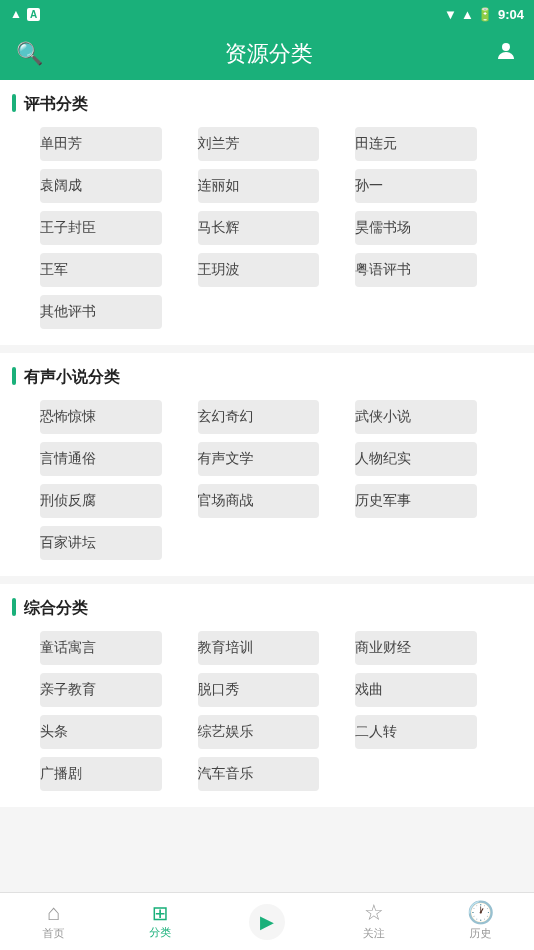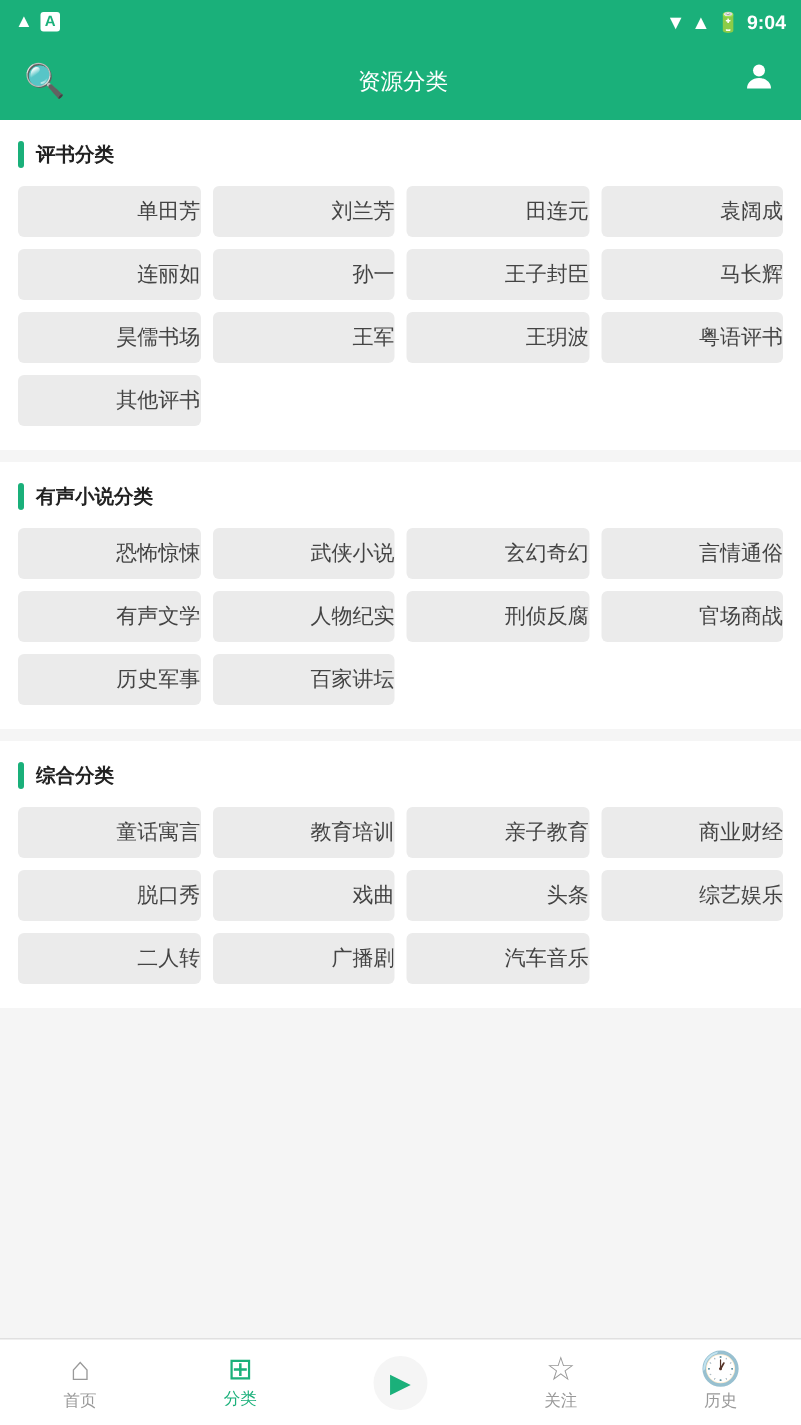--- a/index.html
+++ b/index.html
@@ -31,21 +31,21 @@
     .top-bar {
       background: #1ab07a;
       height: 52px;
       display: flex;
       align-items: center;
       justify-content: space-between;
       padding: 0 16px;
     }
     .top-bar-title {
       color: white;
-      font-size: 15px;
+      font-size: 22px;
       font-weight: normal;
     }
     .top-icon {
       color: white;
       font-size: 22px;
       cursor: pointer;
     }
 
     
     .content {
@@ -55,21 +55,21 @@
       padding-bottom: 60px;
     }
 
     
     .section {
       background: white;
       margin-bottom: 8px;
       padding: 14px 12px 16px;
     }
     .section-title {
-      font-size: 13px;
+      font-size: 16px;
       font-weight: bold;
       color: #222;
       margin-bottom: 12px;
       display: flex;
       align-items: flex-start;
     }
     .section-title-bar {
       width: 4px;
       height: 18px;
       background: #1ab07a;
@@ -83,23 +83,24 @@
       display: flex;
       flex-wrap: wrap;
       gap: 8px;
     }
     .tag {
       background: #ebebeb;
       color: #444;
       font-size: 14px;
       padding: 8px 0;
       border-radius: 4px;
-      text-align: right;
+      text-align: left;
       cursor: pointer;
       width: calc(25% - 6px);
+      margin-left: 28px;
     }
 
     
     .bottom-nav {
       position: fixed;
       bottom: 0;
       width: 534px;
       height: 58px;
       background: white;
       border-top: 1px solid #e0e0e0;
@@ -180,41 +181,41 @@
         <div class="tag">其他评书</div>
       </div>
     </div>
     <div class="section">
       <div class="section-title">
         <span class="section-title-bar"></span>
         <span>有声小说分类</span>
       </div>
       <div class="tag-grid">
         <div class="tag">恐怖惊悚</div>
+        <div class="tag">玄幻奇幻</div>
         <div class="tag">武侠小说</div>
-        <div class="tag">玄幻奇幻</div>
         <div class="tag">言情通俗</div>
         <div class="tag">有声文学</div>
         <div class="tag">人物纪实</div>
         <div class="tag">刑侦反腐</div>
         <div class="tag">官场商战</div>
         <div class="tag">历史军事</div>
         <div class="tag">百家讲坛</div>
       </div>
     </div>
     <div class="section">
       <div class="section-title">
         <span class="section-title-bar"></span>
         <span>综合分类</span>
       </div>
       <div class="tag-grid">
         <div class="tag">童话寓言</div>
         <div class="tag">教育培训</div>
+        <div class="tag">商业财经</div>
         <div class="tag">亲子教育</div>
-        <div class="tag">商业财经</div>
         <div class="tag">脱口秀</div>
         <div class="tag">戏曲</div>
         <div class="tag">头条</div>
         <div class="tag">综艺娱乐</div>
         <div class="tag">二人转</div>
         <div class="tag">广播剧</div>
         <div class="tag">汽车音乐</div>
       </div>
     </div>
   </div>

